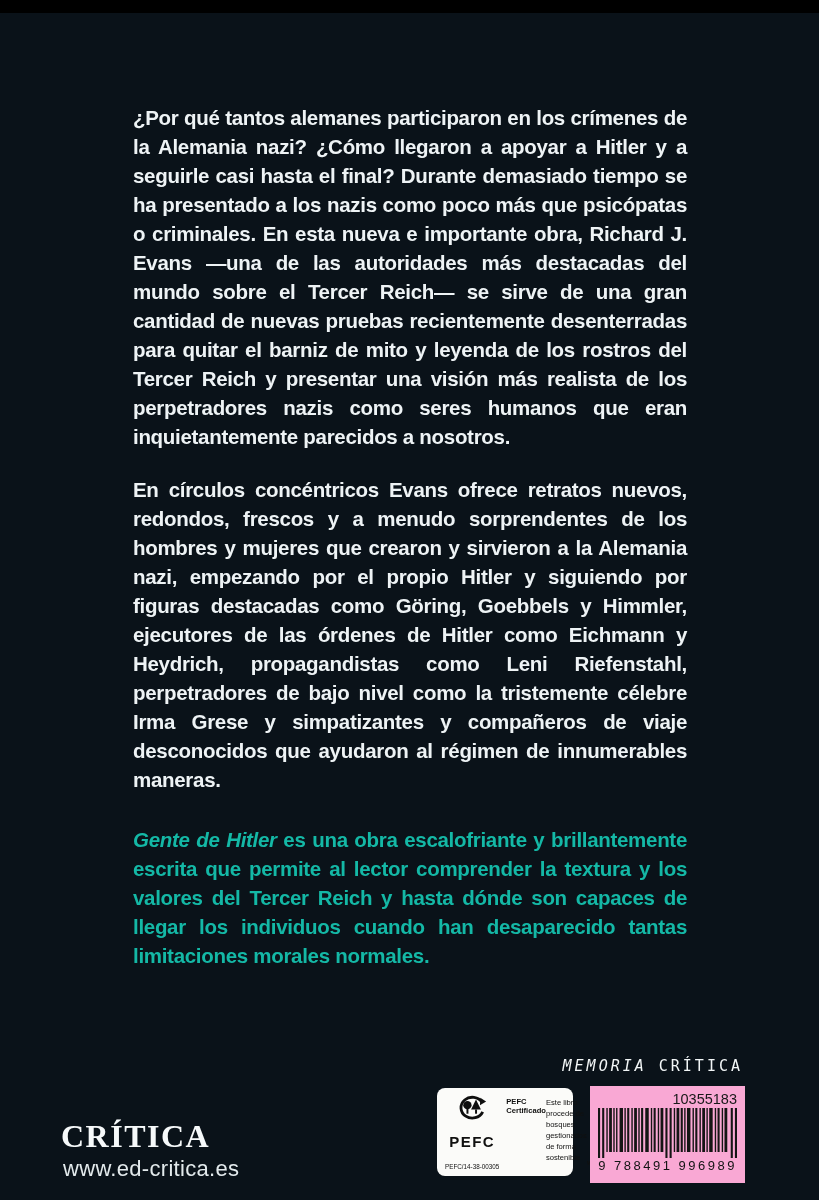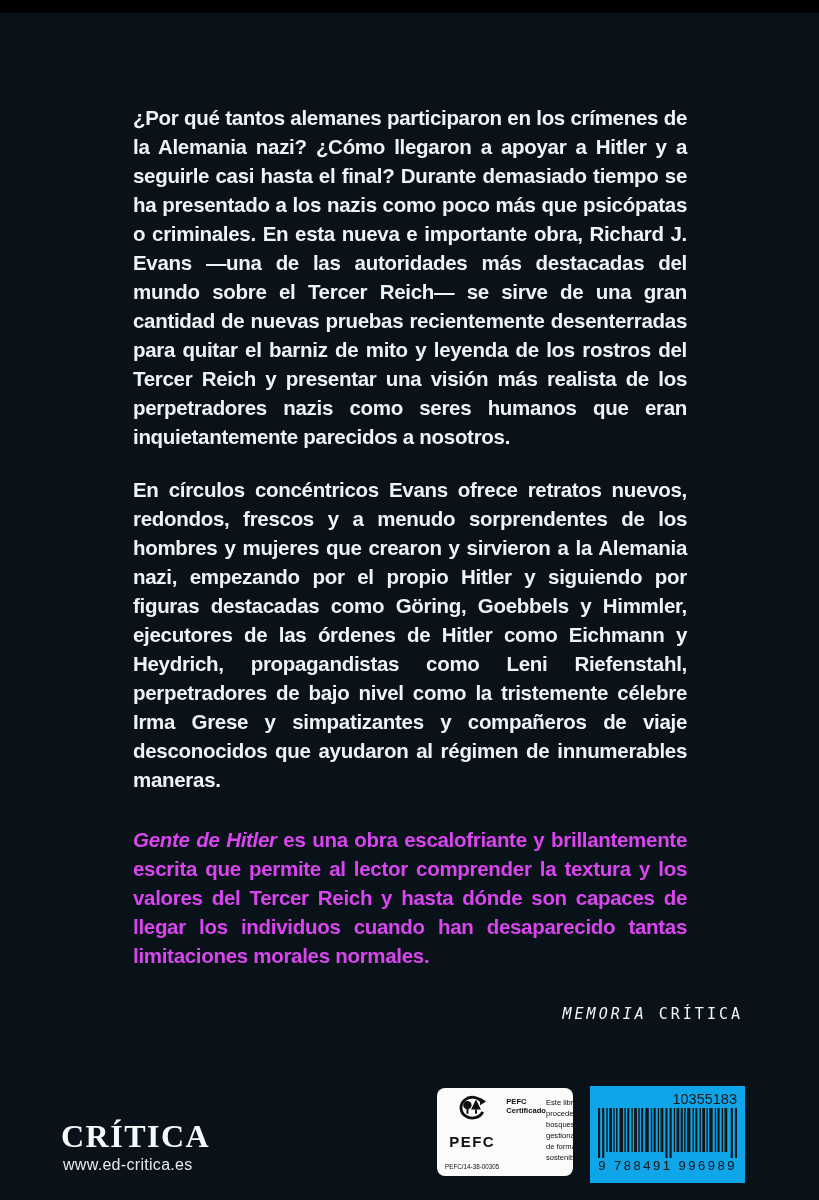--- a/index.html
+++ b/index.html
@@ -24,46 +24,46 @@
     font-family: "Liberation Sans", sans-serif;
     font-weight: bold;
     font-size: 20.5px;
     line-height: 29px;
     letter-spacing: -0.3px;
     text-align: justify;
     color: #eef3f5;
     margin: 0 0 24px 0;
   }
   .par.review {
-    color: #d946ef;
+    color: #14b8a6;
     margin-top: 31px;
   }
   .par.review em { font-style: italic; }
 
   
   .collection {
     position: absolute;
-    top: 992px;
+    top: 1044px;
     right: 76px;
     font-family: "DejaVu Sans Mono", monospace;
     font-size: 15px;
     letter-spacing: 3px;
     color: #f2f6f7;
     white-space: nowrap;
   }
   .collection .memoria { font-style: italic; margin-right: 12px; }
 
   
   .barcode-box {
     position: absolute;
     left: 590px;
     top: 1073px;
     width: 155px;
     height: 97px;
-    background: #0ea5e9;
+    background: #f9a8d4;
     box-sizing: border-box;
     padding: 4px 8px 5px 8px;
     display: flex;
     flex-direction: column;
   }
   .barcode-number {
     font-family: "Liberation Sans", sans-serif;
     font-size: 14.5px;
     color: #191919;
     text-align: right;
@@ -139,21 +139,21 @@
     font-size: 32px;
     letter-spacing: 1.5px;
     color: #f6f9fa;
     line-height: 34px;
   }
   .publisher-url {
     position: absolute;
     left: 63px;
     top: 1143px;
     font-family: "Liberation Sans", sans-serif;
-    font-size: 16px;
+    font-size: 22px;
     letter-spacing: 0.3px;
     color: #e3eaec;
   }
 </style>
 </head>
 <body>
 
 <div class="page">
 
   <div class="synopsis">

